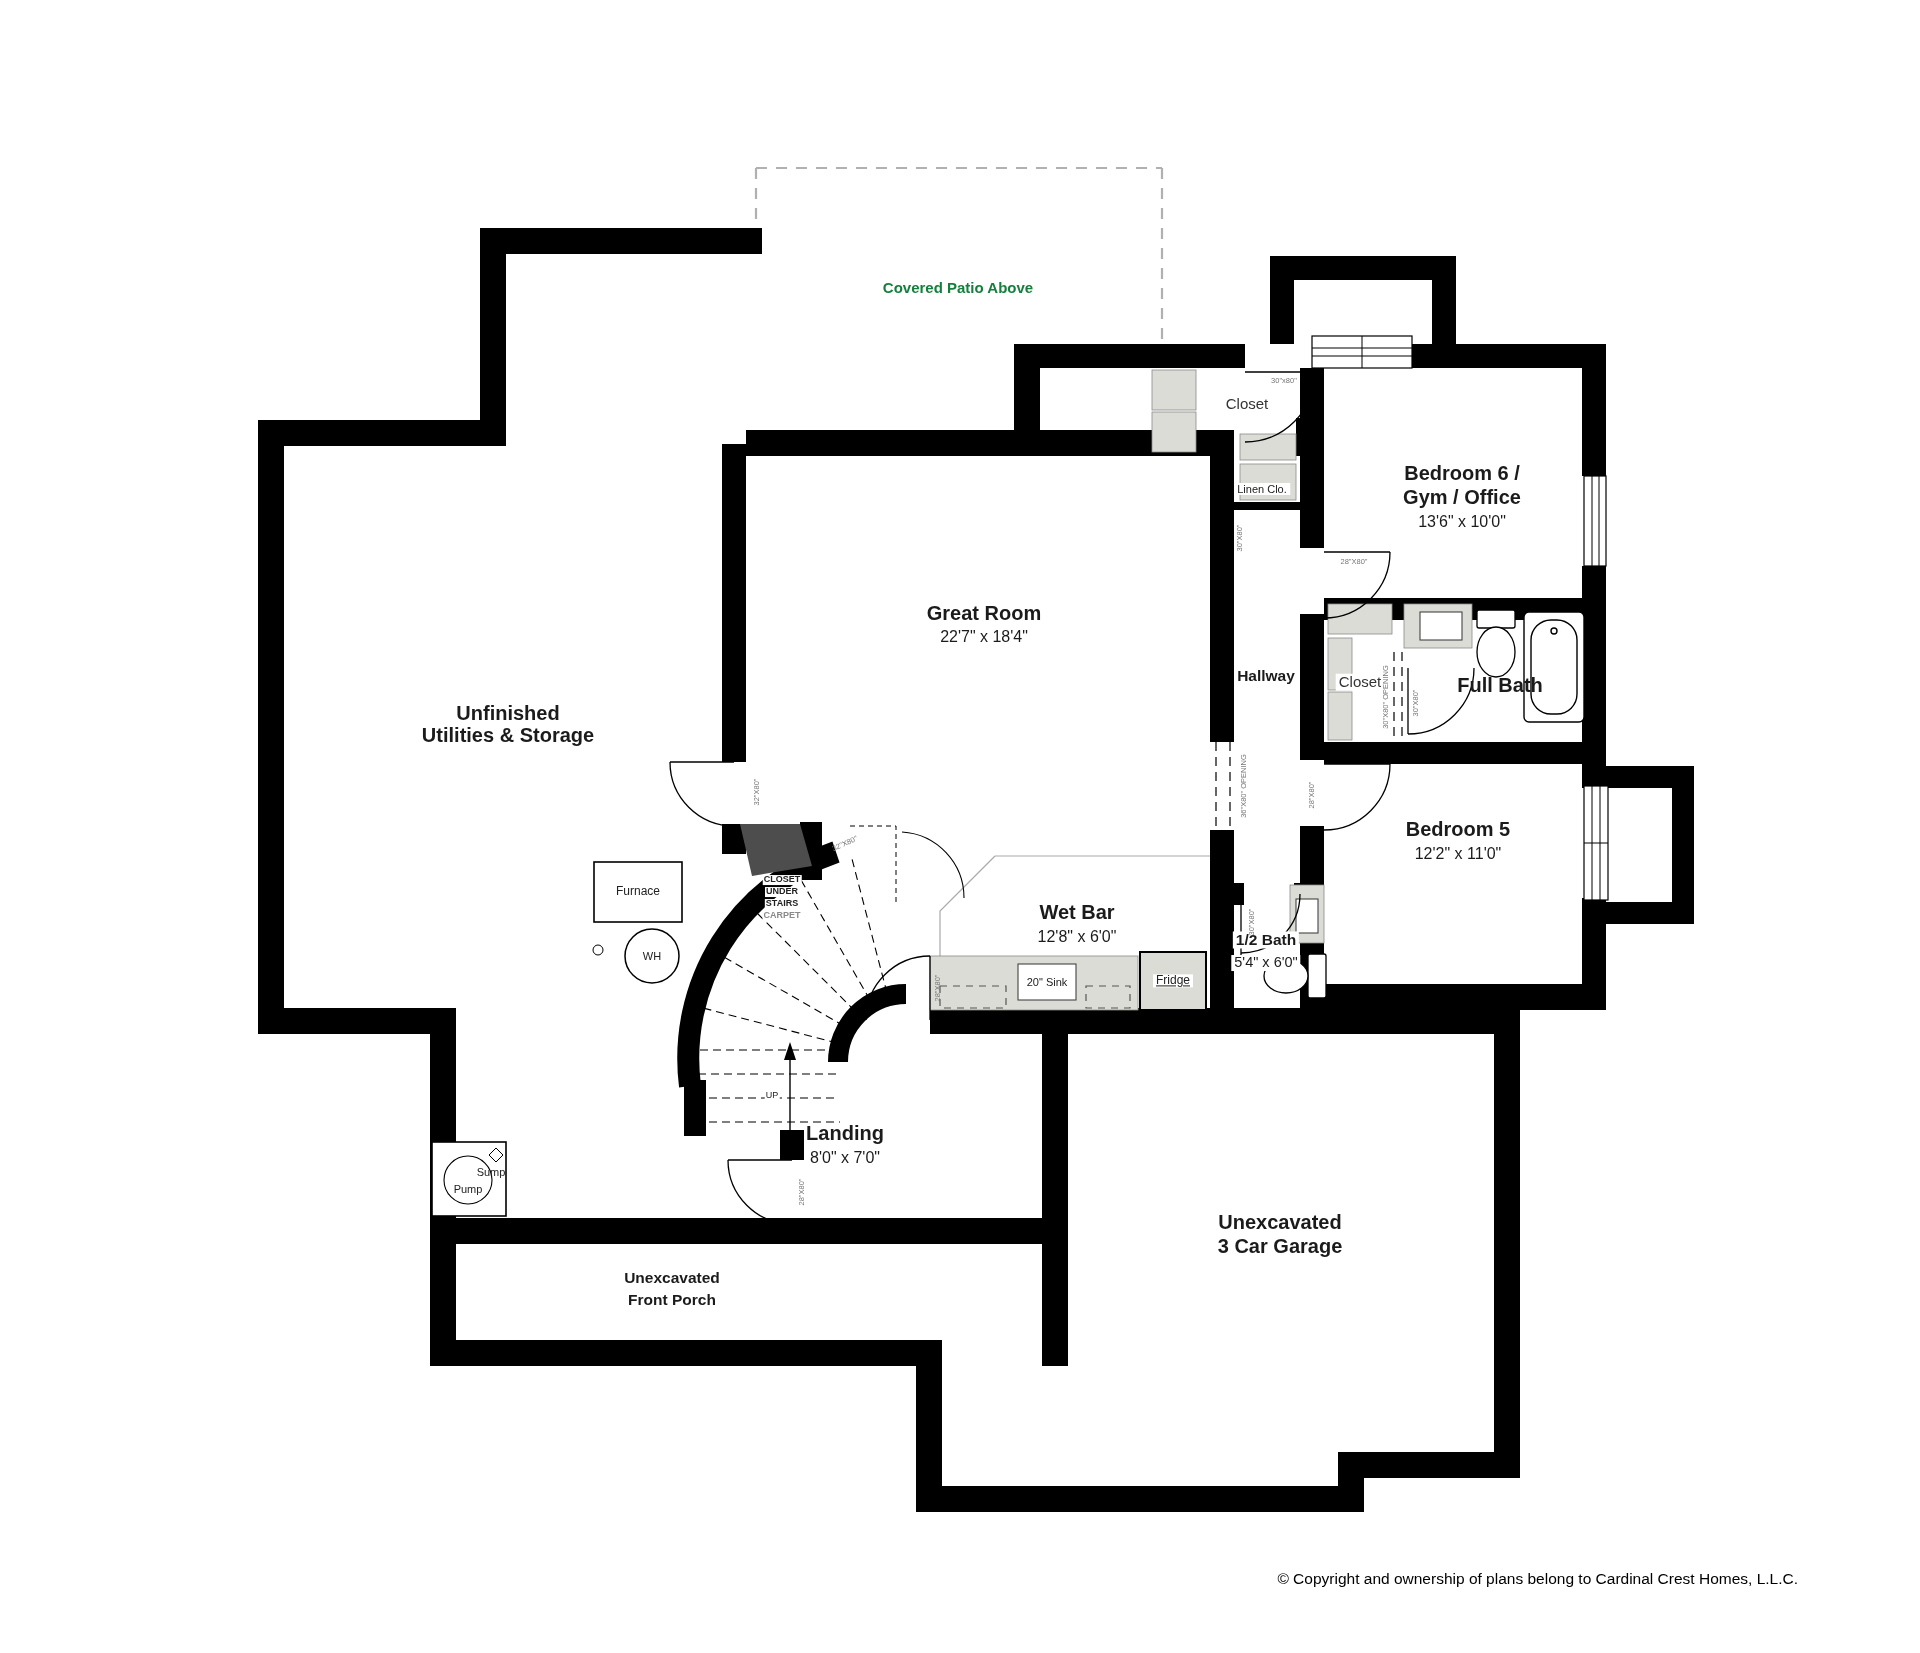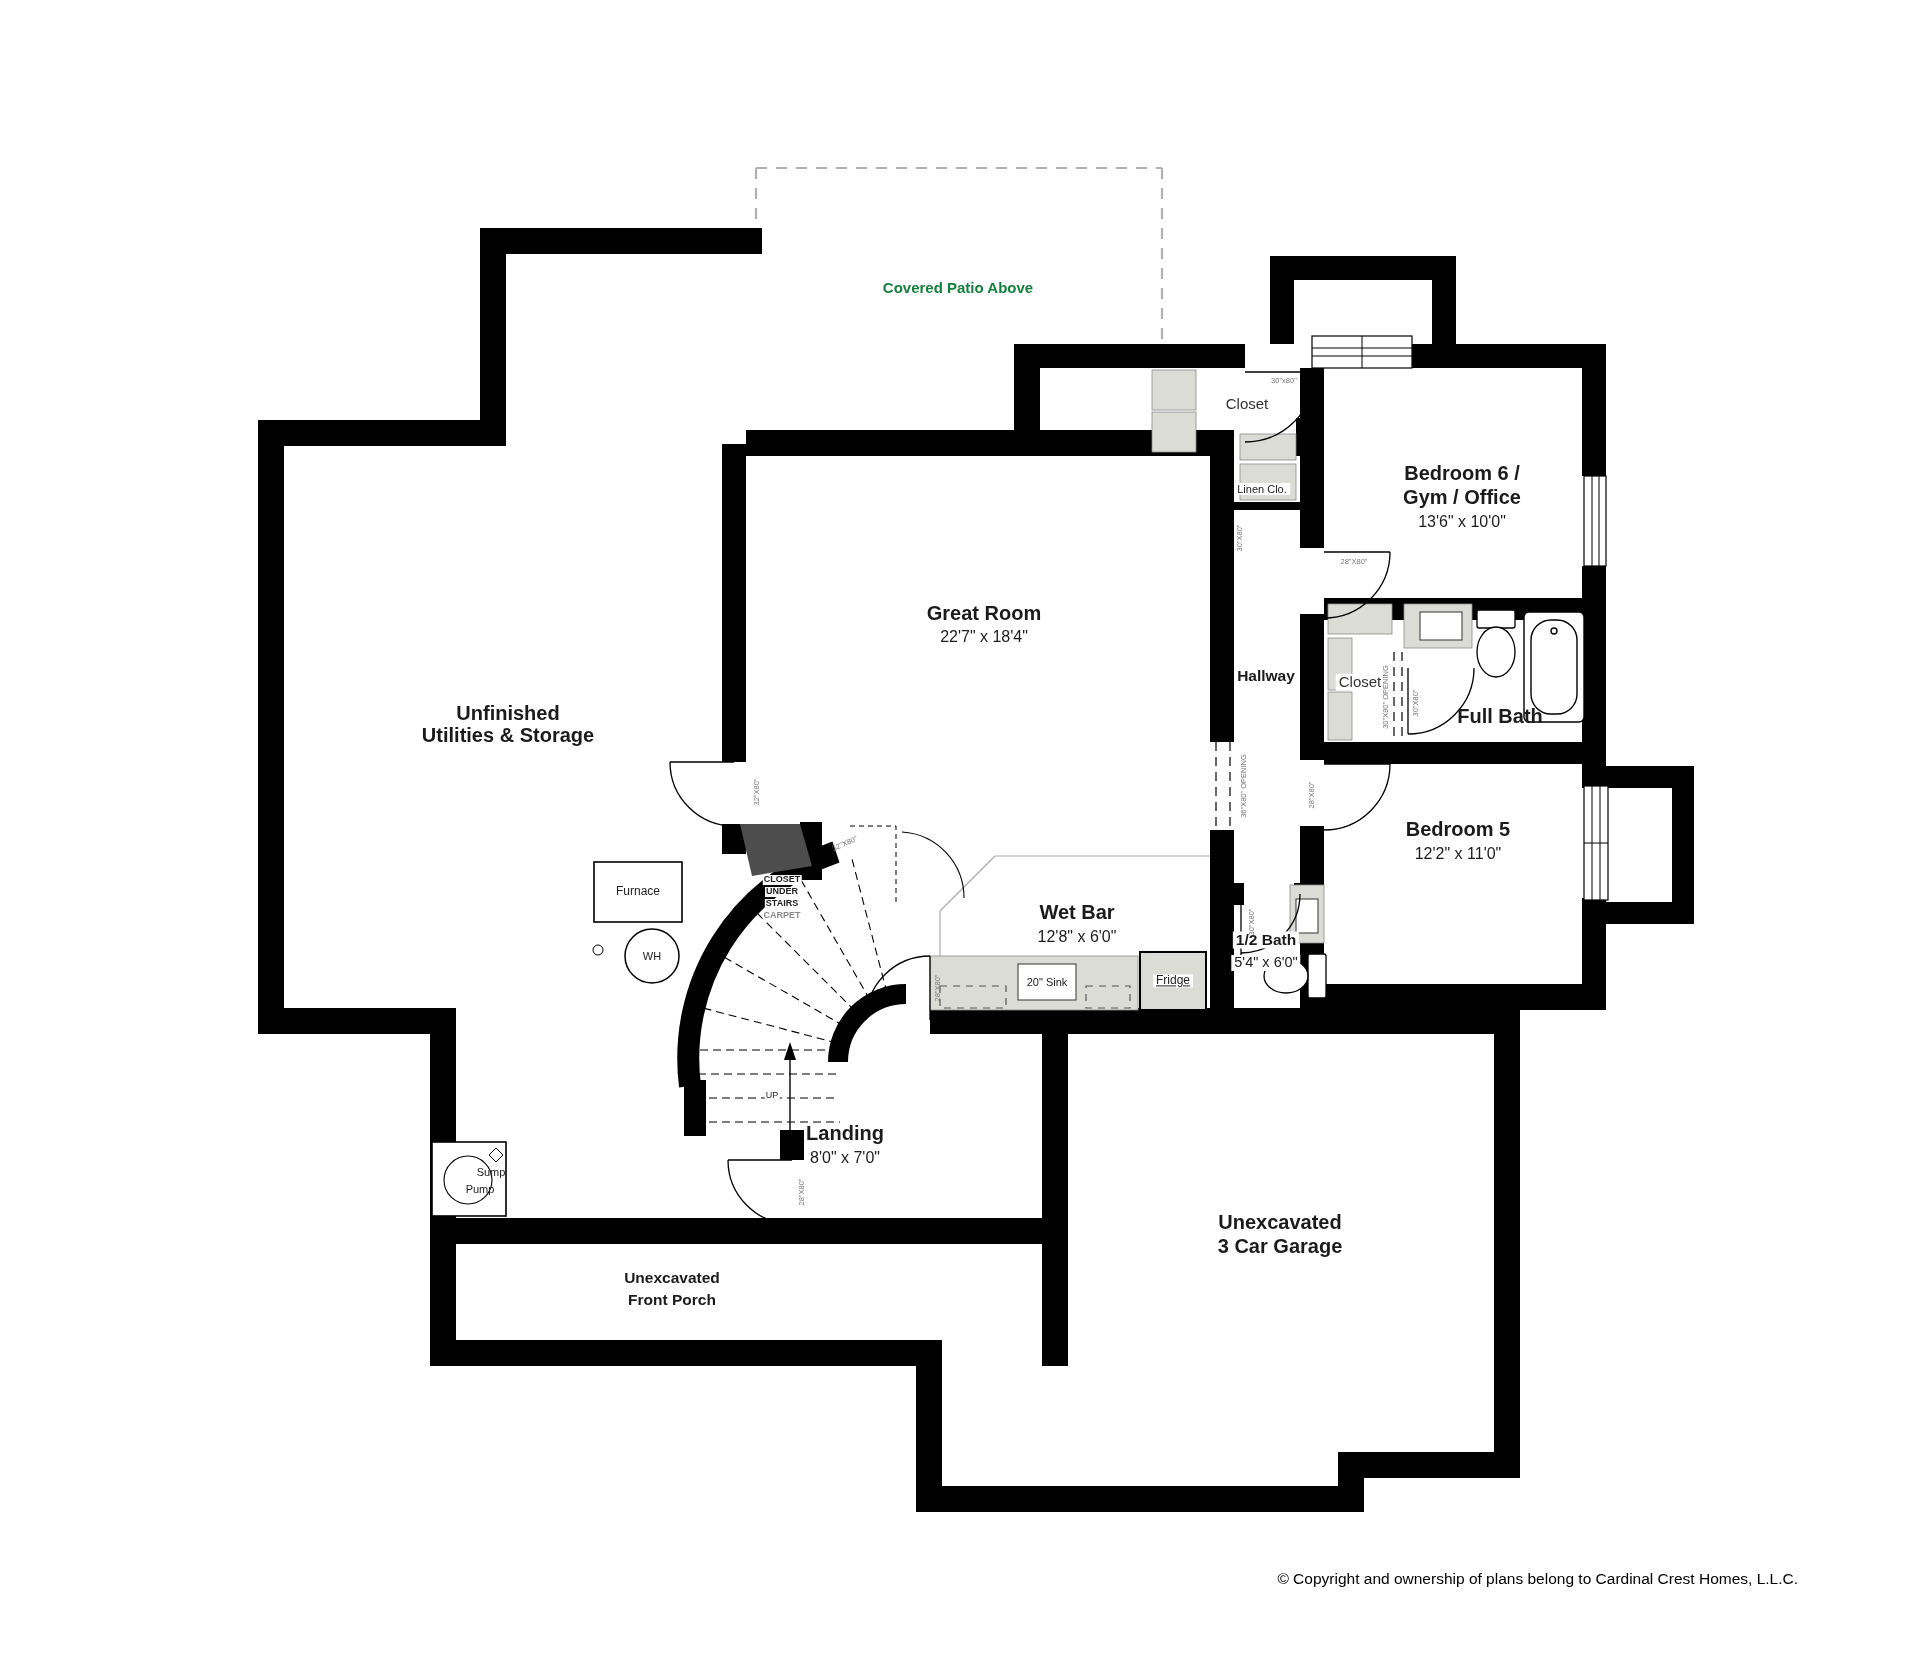--- a/index.html
+++ b/index.html
@@ -238,21 +238,21 @@
 
   <div class="lbl plain15" style="left:1247px;top:404px;">Closet</div>
   <div class="lbl tiny chip" style="left:1262px;top:489px;">Linen Clo.</div>
 
   <div class="lbl room" style="left:1462px;top:473px;">Bedroom 6 /</div>
   <div class="lbl room" style="left:1462px;top:497px;">Gym / Office</div>
   <div class="lbl dims" style="left:1462px;top:522px;">13'6" x 10'0"</div>
 
   <div class="lbl room15" style="left:1266px;top:676px;">Hallway</div>
   <div class="lbl plain15 chip" style="left:1360px;top:682px;">Closet</div>
-  <div class="lbl room" style="left:1478px;top:716px;padding-left:44px;">Full Bath</div>
+  <div class="lbl room" style="left:1478px;top:685px;padding-left:44px;">Full Bath</div>
 
   <div class="lbl room" style="left:1458px;top:829px;">Bedroom 5</div>
   <div class="lbl dims" style="left:1458px;top:854px;">12'2" x 11'0"</div>
 
   <div class="lbl room" style="left:1077px;top:912px;">Wet Bar</div>
   <div class="lbl dims" style="left:1077px;top:937px;">12'8" x 6'0"</div>
 
   <div class="lbl room15 chip" style="left:1266px;top:940px;">1/2 Bath</div>
   <div class="lbl dims chip" style="left:1266px;top:963px;font-size:14.5px;">5'4" x 6'0"</div>
 
@@ -261,21 +261,21 @@
 
   <div class="lbl room" style="left:1280px;top:1222px;">Unexcavated</div>
   <div class="lbl room" style="left:1280px;top:1246px;">3 Car Garage</div>
 
   <div class="lbl room15" style="left:672px;top:1278px;">Unexcavated</div>
   <div class="lbl room15" style="left:672px;top:1300px;">Front Porch</div>
 
   <div class="lbl small" style="left:638px;top:892px;">Furnace</div>
   <div class="lbl tiny" style="left:652px;top:956px;">WH</div>
   <div class="lbl tiny" style="left:491px;top:1172px;">Sump</div>
-  <div class="lbl tiny" style="left:480px;top:1189px;">Pump</div>
+  <div class="lbl tiny" style="left:468px;top:1189px;">Pump</div>
   <div class="lbl small chip" style="left:1173px;top:981px;text-decoration:underline;">Fridge</div>
   <div class="lbl tiny" style="left:1047px;top:982px;">20" Sink</div>
 
   <div class="lbl stairtxt chip" style="left:782px;top:880px;padding:0 1px;">CLOSET</div>
   <div class="lbl stairtxt chip" style="left:782px;top:892px;padding:0 1px;">UNDER</div>
   <div class="lbl stairtxt chip" style="left:782px;top:904px;padding:0 1px;">STAIRS</div>
   <div class="lbl stairtxt chip" style="left:782px;top:916px;color:#8a8a8a;padding:0 1px;">CARPET</div>
   <div class="lbl stairtxt chip" style="left:772px;top:1096px;font-weight:normal;padding:0 1px;">UP</div>
 
   <div class="lbl micro" style="left:1284px;top:381px;">30"x80"</div>

